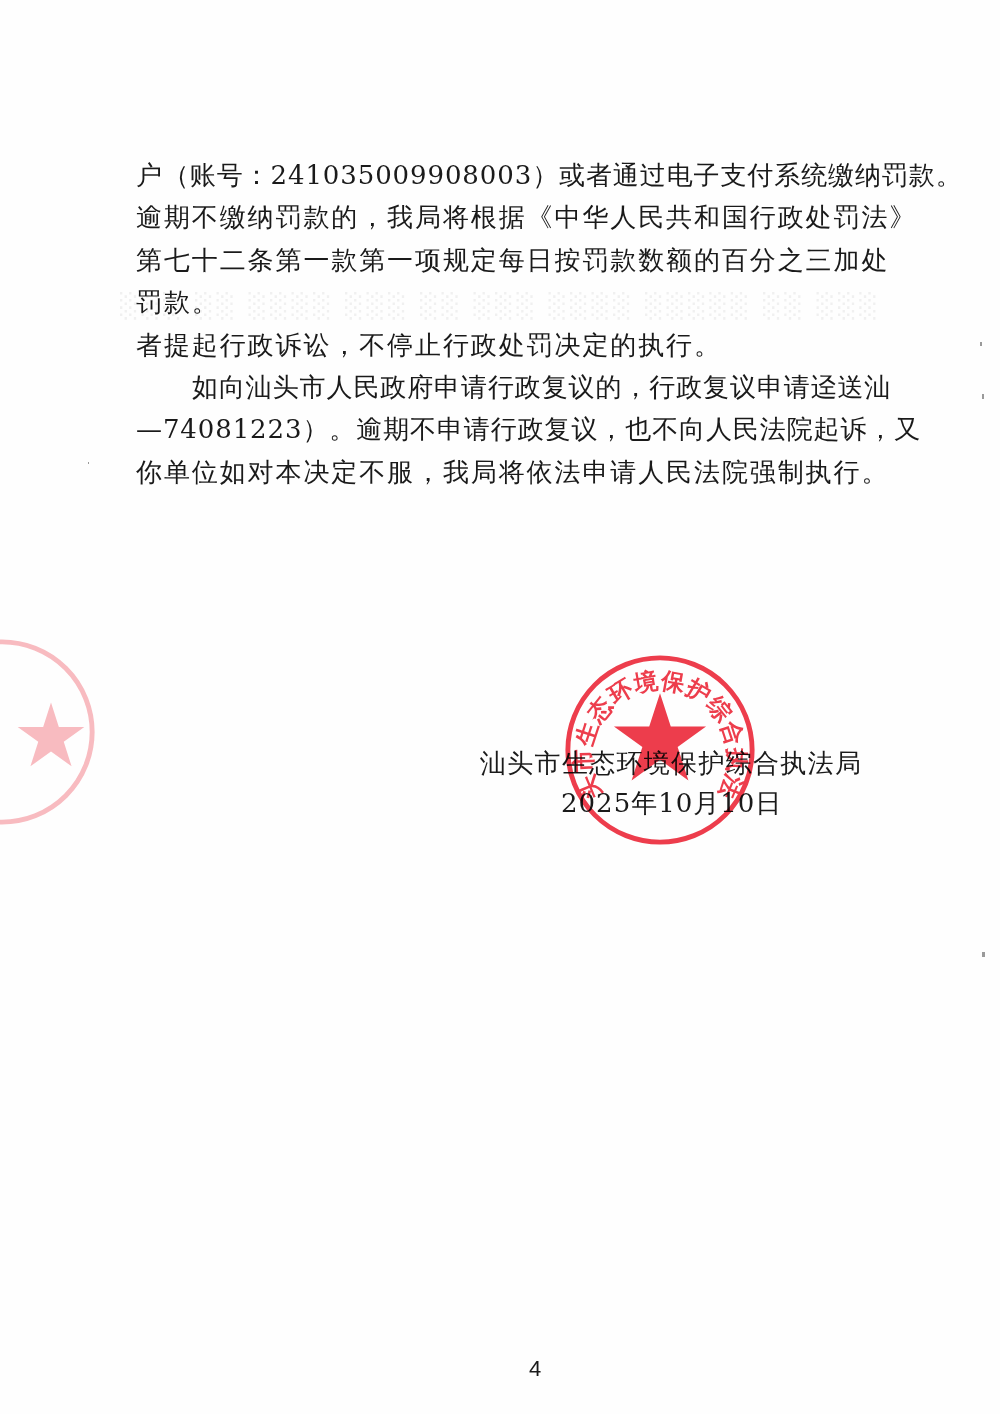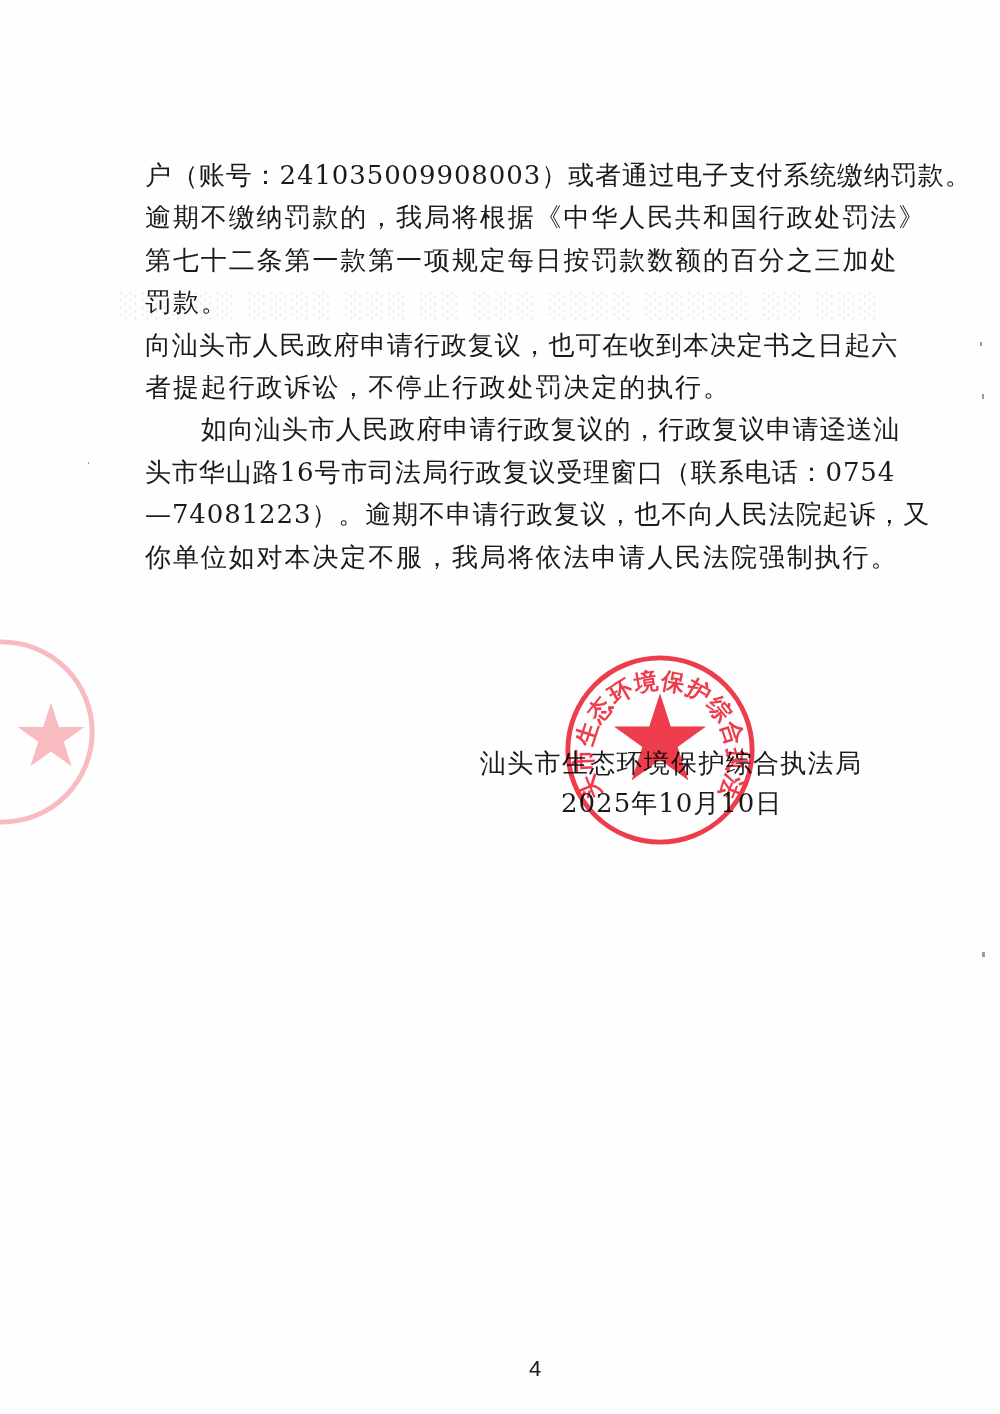--- a/index.html
+++ b/index.html
@@ -1,19 +1,19 @@
 <!DOCTYPE html>
 <html><head>
 <meta charset="utf-8">
 <style>
   html, body { margin: 0; padding: 0; background: #ffffff; }
   body { width: 1000px; height: 1414px; position: relative; overflow: hidden;
          font-family: "DejaVu Serif", "Liberation Serif", serif; color: #1a1a1a; }
   .page { position: absolute; left: 0; top: 0; width: 1000px; height: 1414px; background: #fefefe; }
-  .body-text { position: absolute; left: 145px; top: 154px; width: 740px; }
+  .body-text { position: absolute; left: 136px; top: 154px; width: 740px; }
   .line { height: 42.4px; line-height: 42.4px; font-size: 26px; white-space: nowrap;
           letter-spacing: 1.9px; }
   .line.indent { padding-left: 56px; }
   .line.tight { letter-spacing: 0.9px; }
   .signature { position: absolute; left: 480px; top: 744px; font-size: 26px; letter-spacing: 1.3px; white-space: nowrap; line-height: 38px; }
   .date { position: absolute; left: 561px; top: 784px; font-size: 26px; letter-spacing: 1px; white-space: nowrap; line-height: 38px; }
   .page-number { position: absolute; left: 529px; top: 1356px; font-size: 22px; font-family: "Liberation Sans", sans-serif; }
   .stamp { position: absolute; left: 562px; top: 652px; width: 196px; height: 196px; pointer-events: none; mix-blend-mode: multiply; }
   .stamp-partial { position: absolute; left: -96px; top: 634px; width: 196px; height: 196px; opacity: 0.35; pointer-events: none; mix-blend-mode: multiply; }
   .bleed { position: absolute; left: 120px; top: 285px; width: 770px; color: #d8d8d8; opacity: 0.35; font-size: 24px; line-height: 42px; letter-spacing: 3px; white-space: nowrap; overflow: hidden; pointer-events: none; }
@@ -33,25 +33,23 @@
     <polygon points="150,70 158,95 184,95 163,110 171,135 150,120 129,135 137,110 116,95 142,95" fill="#ee3d4c"></polygon>
   </svg>
 
   <div class="body-text">
 
     <div class="line tight">户（账号：241035009908003）或者通过电子支付系统缴纳罚款。</div>
     <div class="line">逾期不缴纳罚款的，我局将根据《中华人民共和国行政处罚法》</div>
     <div class="line">第七十二条第一款第一项规定每日按罚款数额的百分之三加处</div>
     <div class="line">罚款。</div>
 
-    <div class="line tight">向汕头市人民政府申请行政复议，也可在收到本决定书之日起六</div>
     <div class="line">者提起行政诉讼，不停止行政处罚决定的执行。</div>
 
     <div class="line indent tight">如向汕头市人民政府申请行政复议的，行政复议申请迳送汕</div>
-    <div class="line tight">头市华山路16号市司法局行政复议受理窗口（联系电话：0754</div>
     <div class="line tight">—74081223）。逾期不申请行政复议，也不向人民法院起诉，又</div>
     <div class="line">你单位如对本决定不服，我局将依法申请人民法院强制执行。</div>
   </div>
 
   <div class="signature">汕头市生态环境保护综合执法局</div>
   <div class="date">2025年10月10日</div>
 
   <svg class="stamp" viewBox="0 0 200 200">
     <defs>
       <path id="sealArc" d="M 38,140 A 70,70 0 1,1 162,140"></path>

